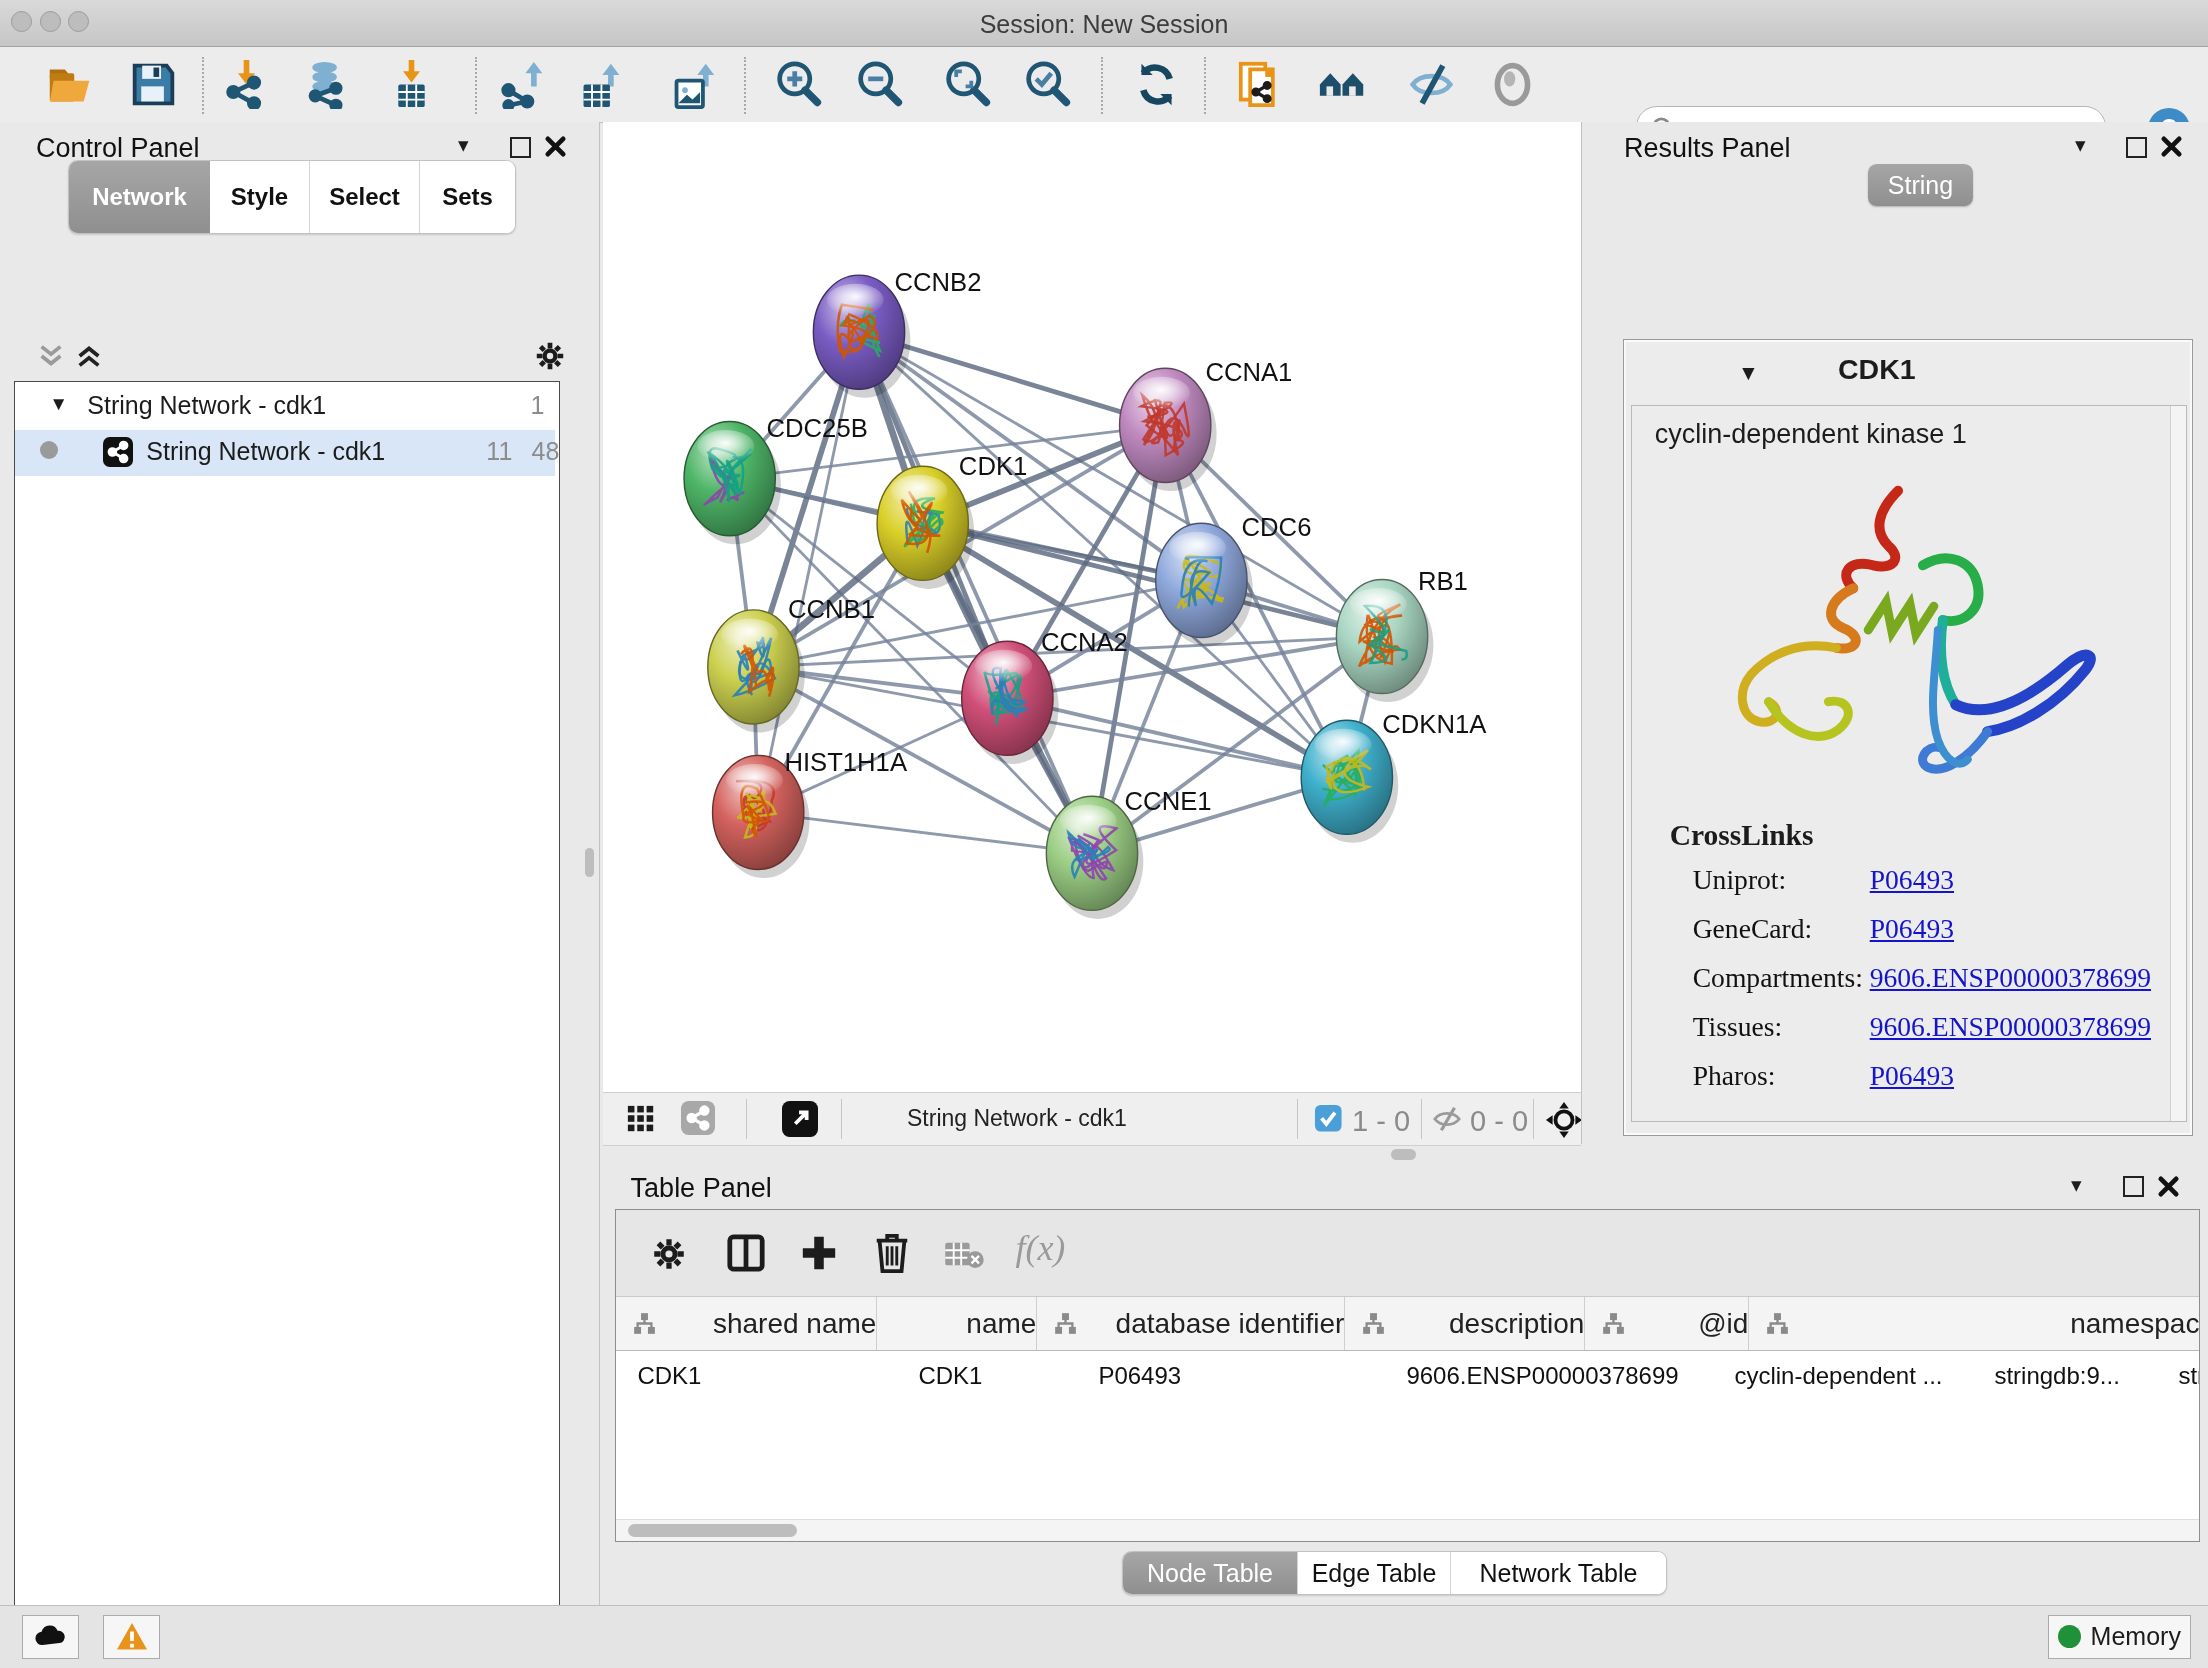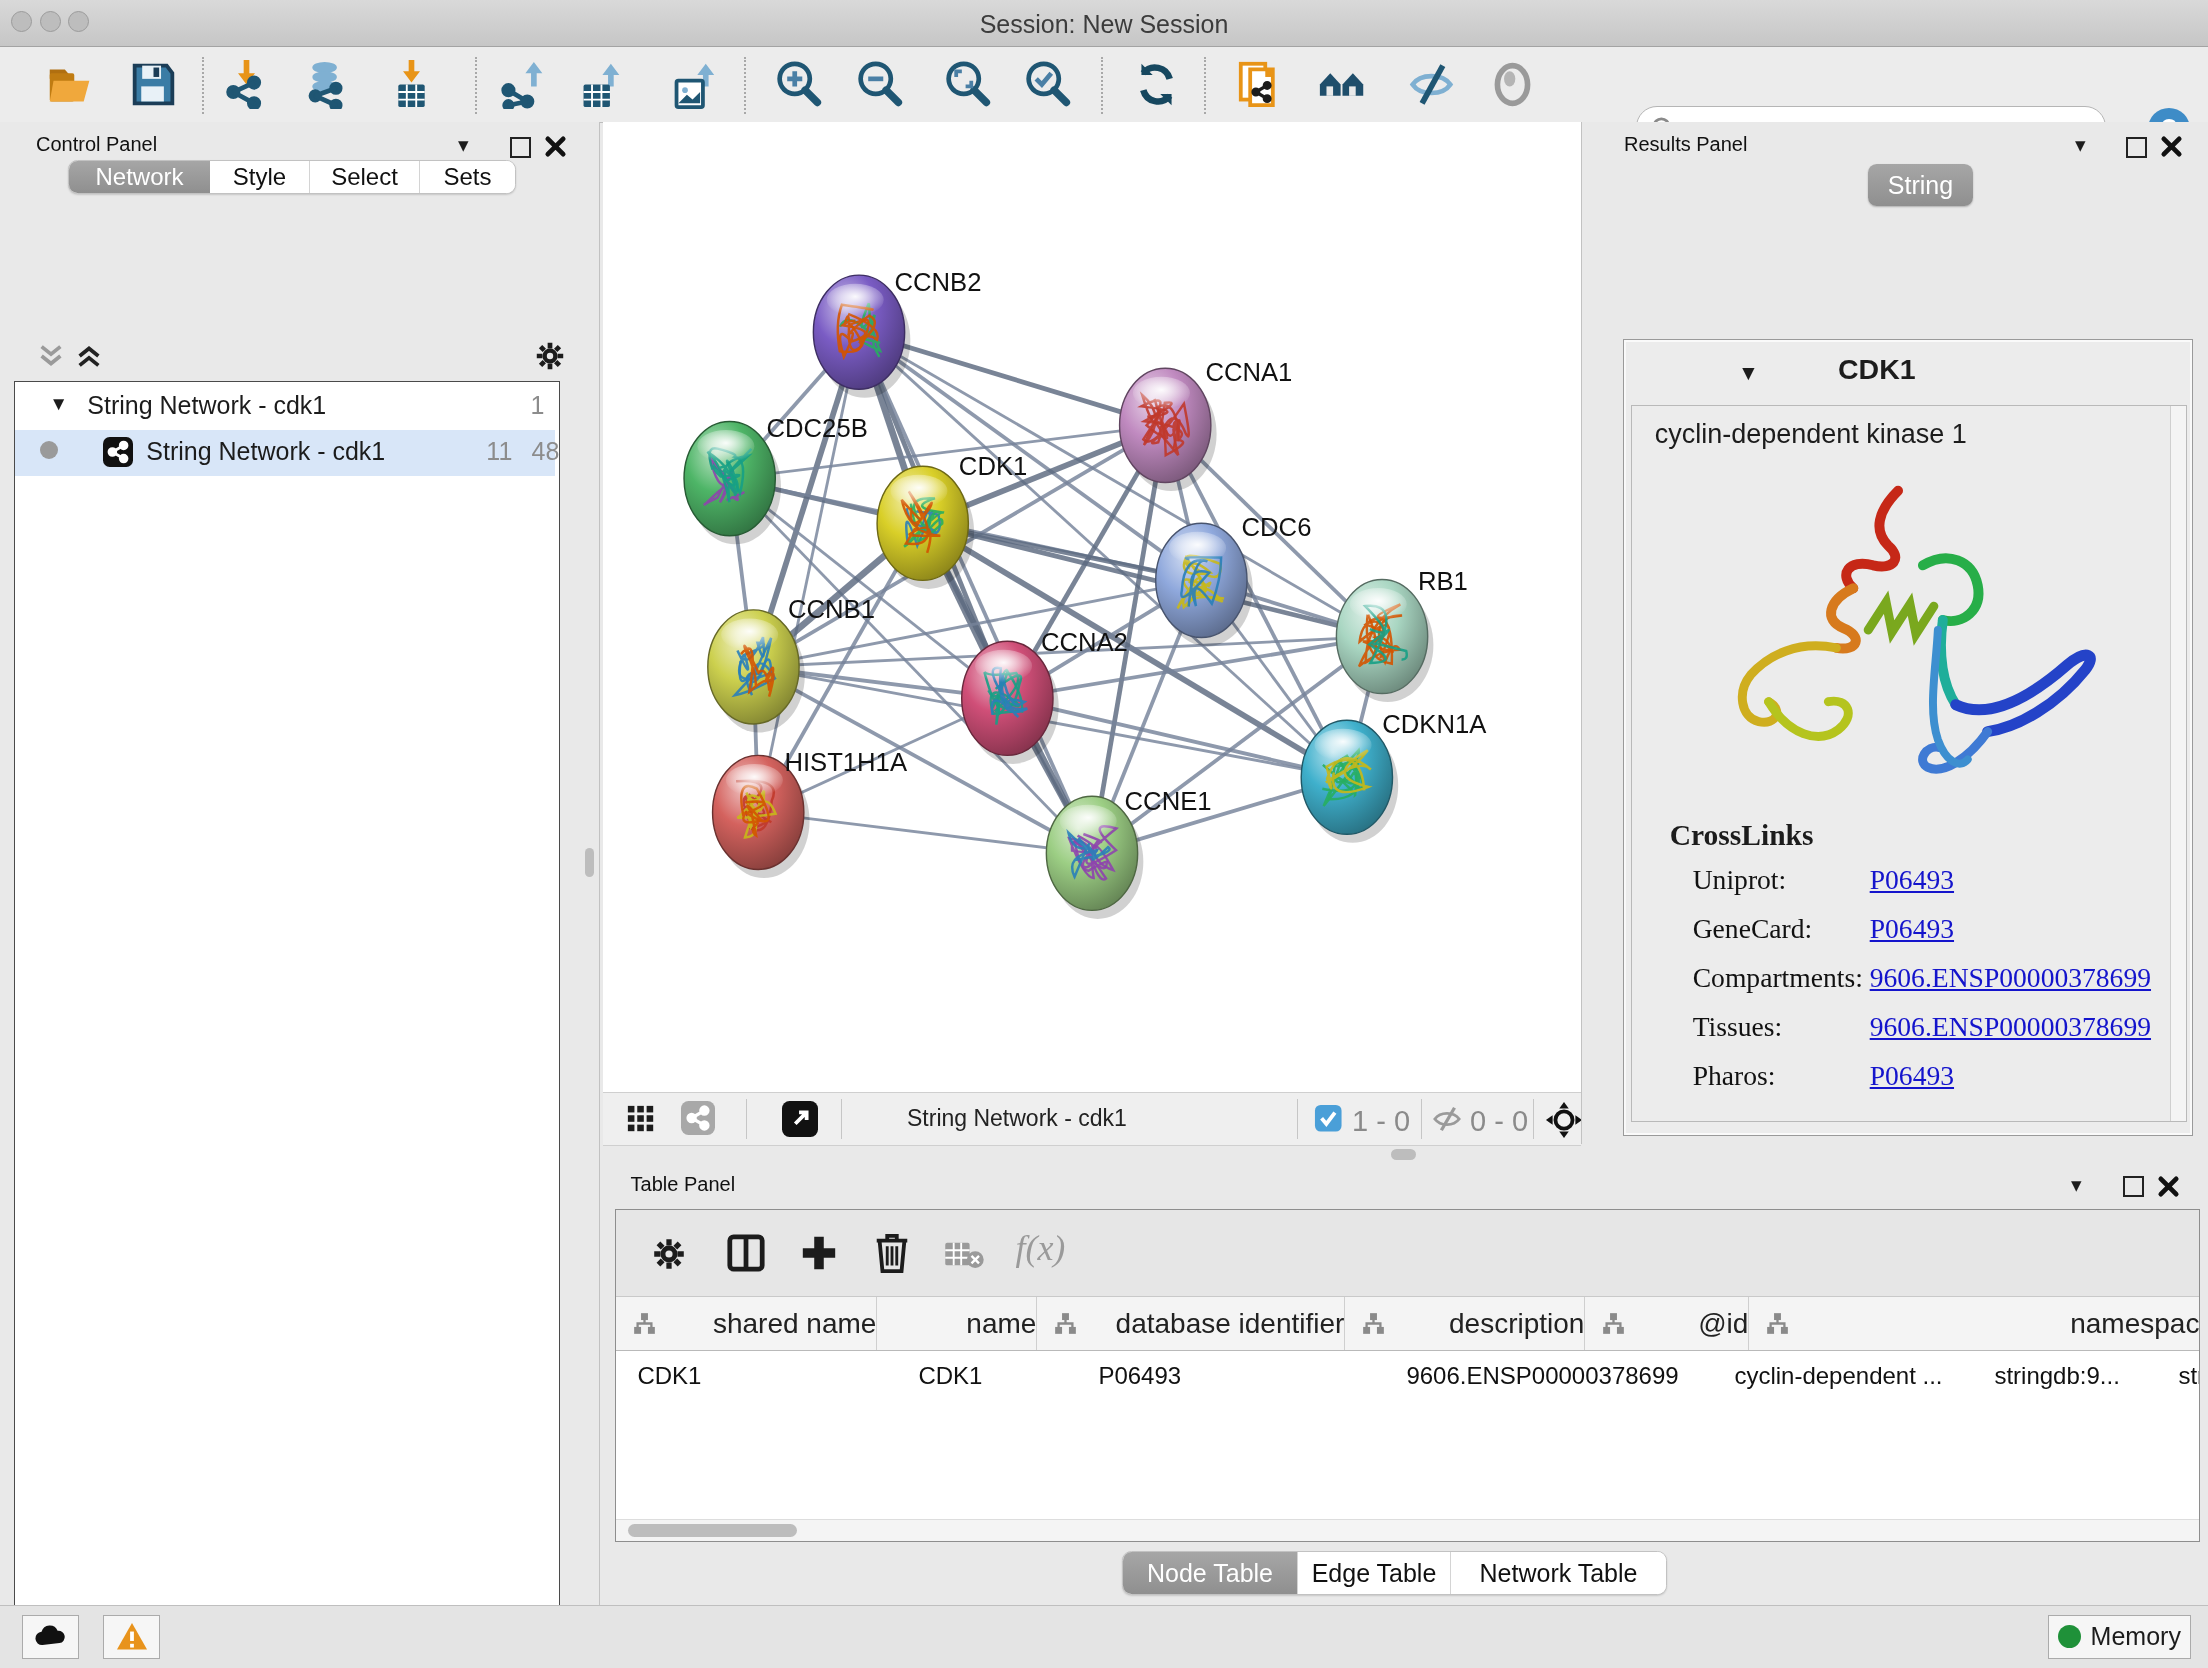--- a/index.html
+++ b/index.html
@@ -12,24 +12,24 @@
   .tl{width:19px;height:19px;border-radius:50%;background:#bdbdbd;border:1px solid #9b9b9b;top:11.4px;}
   #win-title{width:100%;text-align:center;top:9.5px;font-size:25px;color:#3c3c3c;}
   
   #toolbar{left:0;top:47px;width:2208px;height:75px;background:#ececec;border-bottom:1px solid #bdbdbd;}
   .tb-ico{top:13.3px;width:49px;height:49px;}
   .tb-sep{top:9.5px;width:0;height:57px;border-left:2.9px dotted #a8a8a8;}
   #search-box{left:1636px;top:59px;width:468px;height:42px;background:#fff;border:1.9px solid #b5b5b5;border-radius:21px;}
   #search-box svg{position:absolute;left:13.3px;top:7.6px;}
   
   #cpanel{left:0;top:122px;width:599px;height:1484px;background:#e9e9e9;border-right:1px solid #c2c2c2;}
-  .panel-title{font-size:20px;color:#111;}
+  .panel-title{font-size:27px;color:#111;}
   .tabrow{display:flex;border:1px solid #c2c2c2;border-radius:9.5px;background:#fff;overflow:hidden;
           box-shadow:0 1px 1.9px rgba(0,0,0,.15);}
-  .tab{font-size:24px;padding:2px 0;text-align:center;background:#fff;color:#111;border-right:1px solid #d4d4d4;}
+  .tab{font-size:24px;padding:22px 0;text-align:center;background:#fff;color:#111;border-right:1px solid #d4d4d4;font-weight:bold;}
   .tab.sel{background:linear-gradient(#a6a6a6,#8f8f8f);color:#fff;border-right:none;}
   #net-statusrow{left:19px;top:217px;width:561px;height:38px;}
   #tree-box{left:14.3px;top:259px;width:544px;height:1314px;background:#fff;border:1.9px solid #4a4a4a;}
   .tree-row{left:0;width:540px;height:42px;font-size:25px;}
   .tree-count{color:#8c8c8c;}
   .share-badge{width:30px;height:30px;border-radius:6.7px;background:#111;display:inline-block;}
   
   #canvas{left:603px;top:122px;width:978px;height:970px;background:#ffffff;}
   #canvas-status{left:603px;top:1092px;width:978px;height:52px;background:#efefef;
     border-top:1px solid #cfcfcf;border-bottom:1px solid #cfcfcf;}

